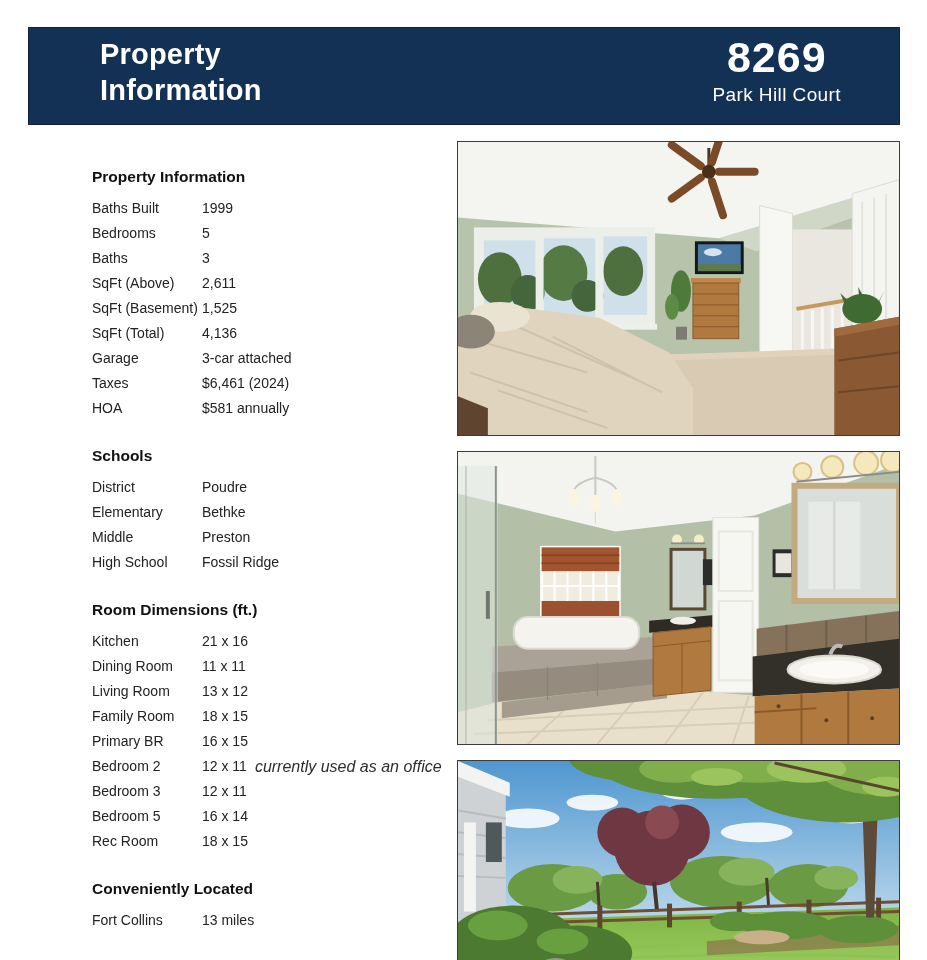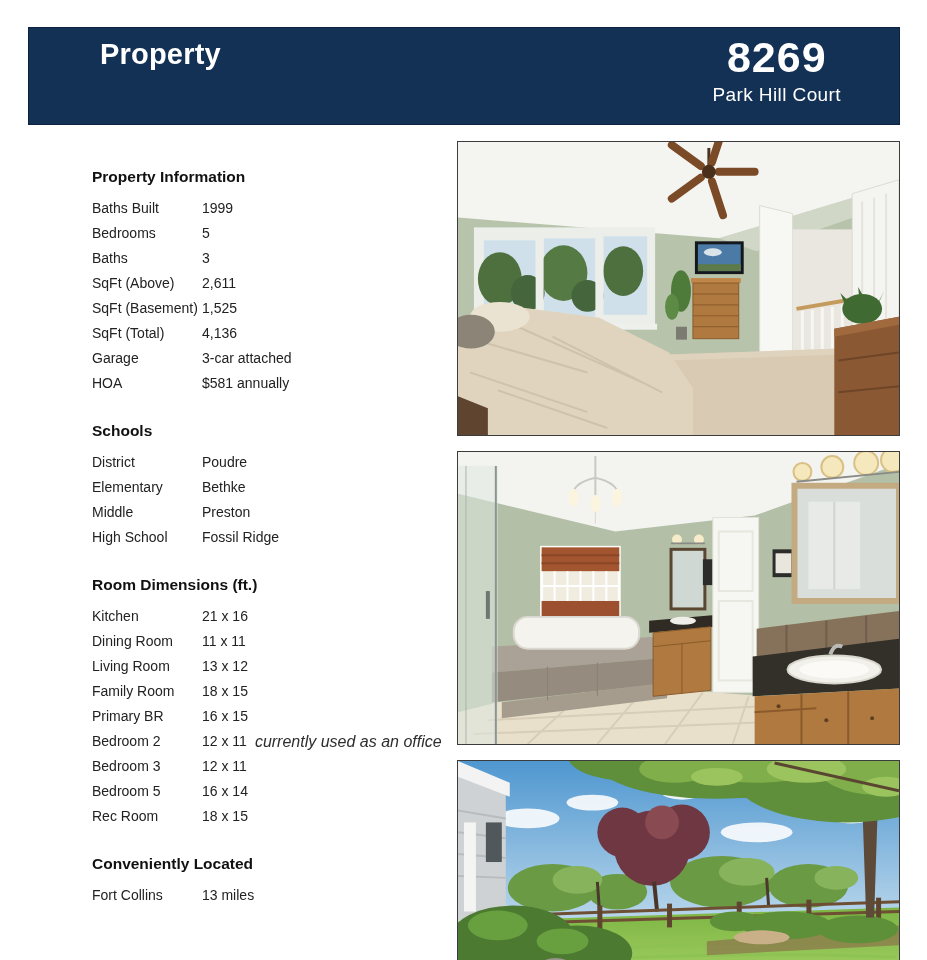--- a/index.html
+++ b/index.html
@@ -46,20 +46,21 @@
   .photo svg{display:block;width:100%;height:100%;}
 </style>
 </head>
 <body>
 
 <div class="page">
 
   <header class="band">
     <div class="band-title">
       <div>Property</div>
+      <div>Information</div>
     </div>
     <div class="band-address">
       <div class="addr-number">8269</div>
       <div class="addr-street">Park Hill Court</div>
     </div>
   </header>
 
   <main class="details">
     <section>
       <h3>Property Information</h3>
@@ -99,20 +100,25 @@
       <span class="row-value">4,136</span>
 
     </div>
 
     <div class="row">
       <span class="row-label">Garage</span>
       <span class="row-value">3-car attached</span>
 
     </div>
 
+    <div class="row">
+      <span class="row-label">Taxes</span>
+      <span class="row-value">$6,461 (2024)</span>
+
+    </div>
 
     <div class="row">
       <span class="row-label">HOA</span>
       <span class="row-value">$581 annually</span>
 
     </div>
   </div>
     </section>
     <section>
       <h3>Schools</h3>

